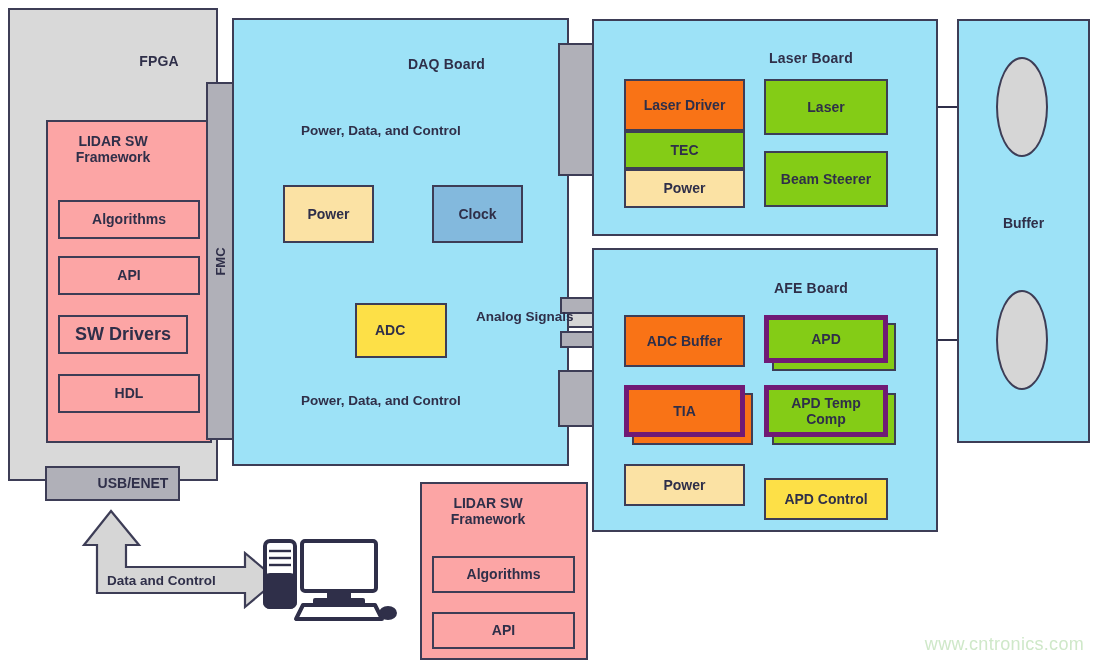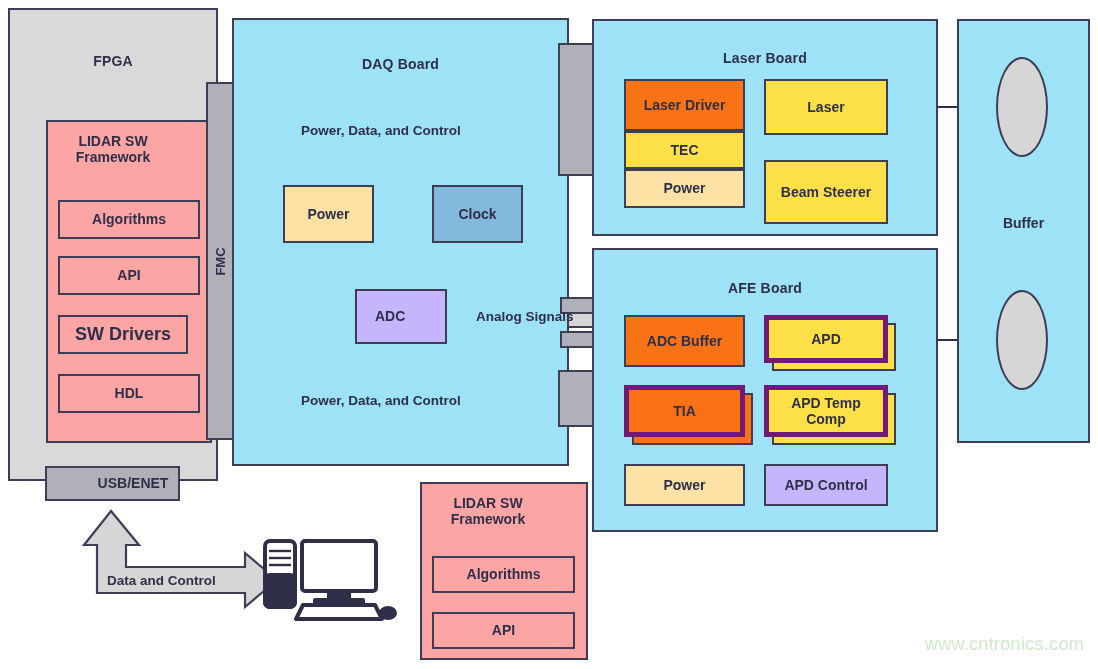--- a/index.html
+++ b/index.html
@@ -37,26 +37,27 @@
   .board-title{
     position:absolute;
     top:0;
     left:0;
     width:100%;
     text-align:center;
     font-size:14px;
     font-weight:bold;
     color:#2f2f49;
     letter-spacing:.2px;
-  }
-  .gray{background:#fde047;}
+    padding-left:46px;
+  }
+  .gray{background:#84cc16;}
   .graydark{background:#b0b0b8;padding-left:41px;}
   .green{background:#f97316;}
   .yellow{background:#fbe2a4;}
-  .salmon{background:#c4b5fd;}
+  .salmon{background:#fde047;margin-top:14px;}
   .blue-mid{background:#83b9dd;}
   .lightblue{background:#fca5a5;margin-left:16px;}
   .fpga-bg{background:#d9d9d9;}
 
   .label{
     position:absolute;
     color:#2f2f49;
     font-weight:bold;
     white-space:pre-line;
     text-align:center;
@@ -206,21 +207,21 @@
 
   <div class="box board" style="left:592px;top:19px;width:346px;height:217px;">
     <div class="board-title" style="top:29px;">Laser Board</div>
   </div>
 
   <div class="box green" style="left:624px;top:79px;width:121px;height:52px;font-size:14px;">Laser Driver</div>
   <div class="box gray" style="left:624px;top:131px;width:121px;height:38px;font-size:14px;">TEC</div>
   <div class="box yellow" style="left:624px;top:169px;width:121px;height:39px;font-size:14px;">Power</div>
 
   <div class="box gray" style="left:764px;top:79px;width:124px;height:56px;font-size:14px;">Laser</div>
-  <div class="box gray" style="left:764px;top:160px;width:124px;height:64px;font-size:14px;">Beam Steerer</div>
+  <div class="box gray" style="left:764px;top:151px;width:124px;height:56px;font-size:14px;">Beam Steerer</div>
 
   <div class="box board" style="left:592px;top:248px;width:346px;height:284px;">
     <div class="board-title" style="top:30px;">AFE Board</div>
   </div>
 
   <div class="box green" style="left:624px;top:315px;width:121px;height:52px;font-size:14px;">ADC Buffer</div>
 
   <div class="stack" style="left:764px;top:315px;width:134px;height:58px;">
     <div class="shadow gray" style="left:8px;top:8px;width:124px;height:48px;"></div>
     <div class="front gray" style="width:124px;height:48px;font-size:14px;">APD</div>

